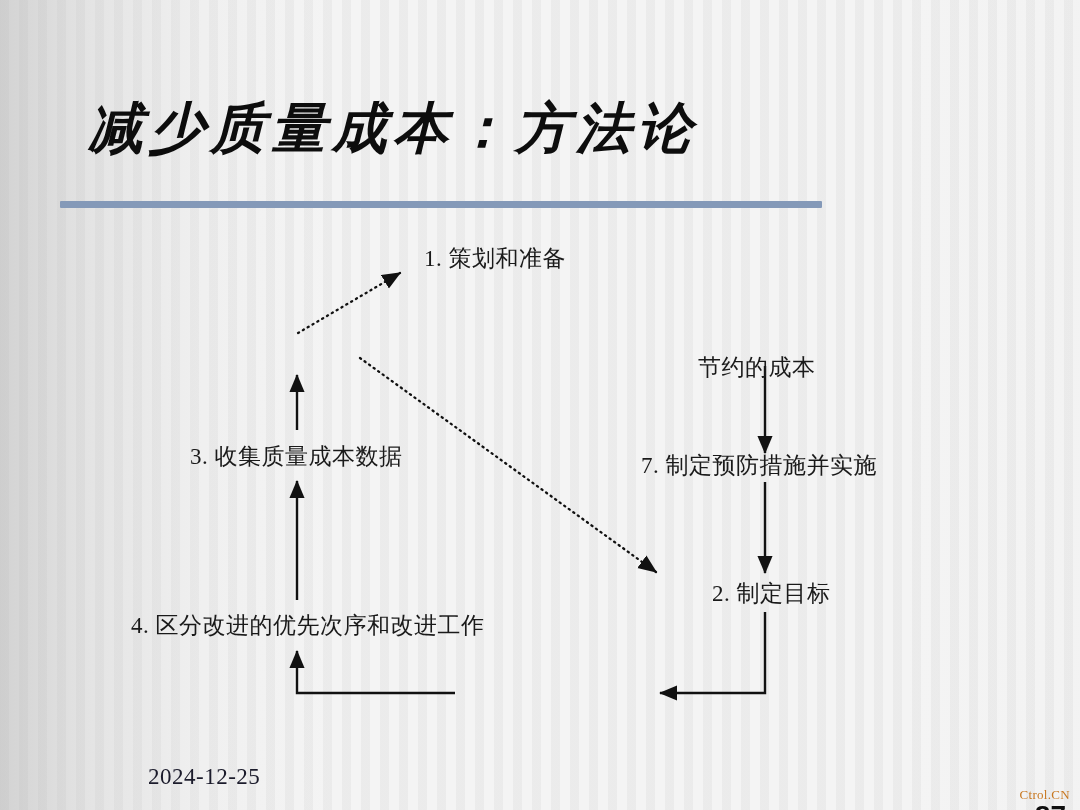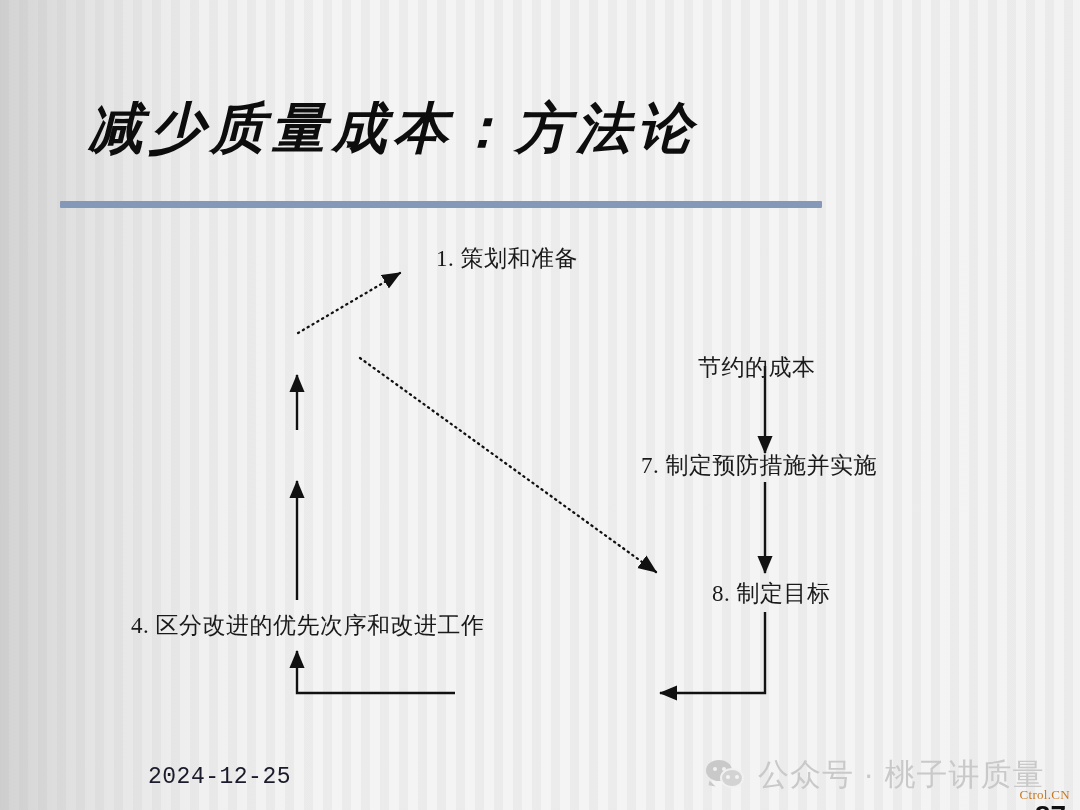--- a/index.html
+++ b/index.html
@@ -85,21 +85,21 @@
     top: 0;
     width: 1080px;
     height: 810px;
     pointer-events: none;
   }
 
   #date {
     position: absolute;
     left: 148px;
     top: 764px;
-    font-family: Liberation Mono, monospace;
+    font-family: Liberation Serif, serif;
     font-size: 23px;
     color: #1b1b2b;
     letter-spacing: 0.5px;
   }
   #page-number {
     position: absolute;
     right: 14px;
     top: 765px;
     font-family: "Liberation Sans", "DejaVu Sans", sans-serif;
     font-size: 28px;
@@ -216,36 +216,26 @@
     </g>
 
     <g stroke="#111111" stroke-width="2.3" fill="none" stroke-dasharray="1.2 4.4" stroke-linecap="round">
       <path d="M298,333 L400,273" marker-end="url(#ahd)"></path>
     </g>
     <g stroke="#111111" stroke-width="2.3" fill="none" stroke-dasharray="1.2 4.4" stroke-linecap="round">
       <path d="M360,358 L656,572" marker-end="url(#ahd)"></path>
     </g>
   </svg>
 
-  <div class="node" style="left:436px;top:243px">1. 策划和准备</div>
+  <div class="node" style="left:424px;top:243px">1. 策划和准备</div>
+  <div class="node" style="left:190px;top:441px">3. 收集质量成本数据</div>
   <div class="node" style="left:131px;top:610px">4. 区分改进的优先次序和改进工作</div>
-  <div class="node" style="left:712px;top:578px">8. 制定目标</div>
+  <div class="node" style="left:712px;top:578px">2. 制定目标</div>
   <div class="node" style="left:641px;top:450px">7. 制定预防措施并实施</div>
   <div class="node" style="left:698px;top:352px">节约的成本</div>
 
   <div id="date">2024-12-25</div>
 
-  <div id="watermark">
-    <span class="wechat-icon">
-      <span class="b1"></span>
-      <span class="b2"></span>
-      <span class="d d1"></span>
-      <span class="d d2"></span>
-      <span class="d d3"></span>
-      <span class="d d4"></span>
-    </span>
-    <span class="wm-text">公众号 · 桃子讲质量</span>
-  </div>
 
   <div id="page-number">87</div>
   <div id="site-mark">Ctrol.CN</div>
 
 </div>
 
 </body></html>

